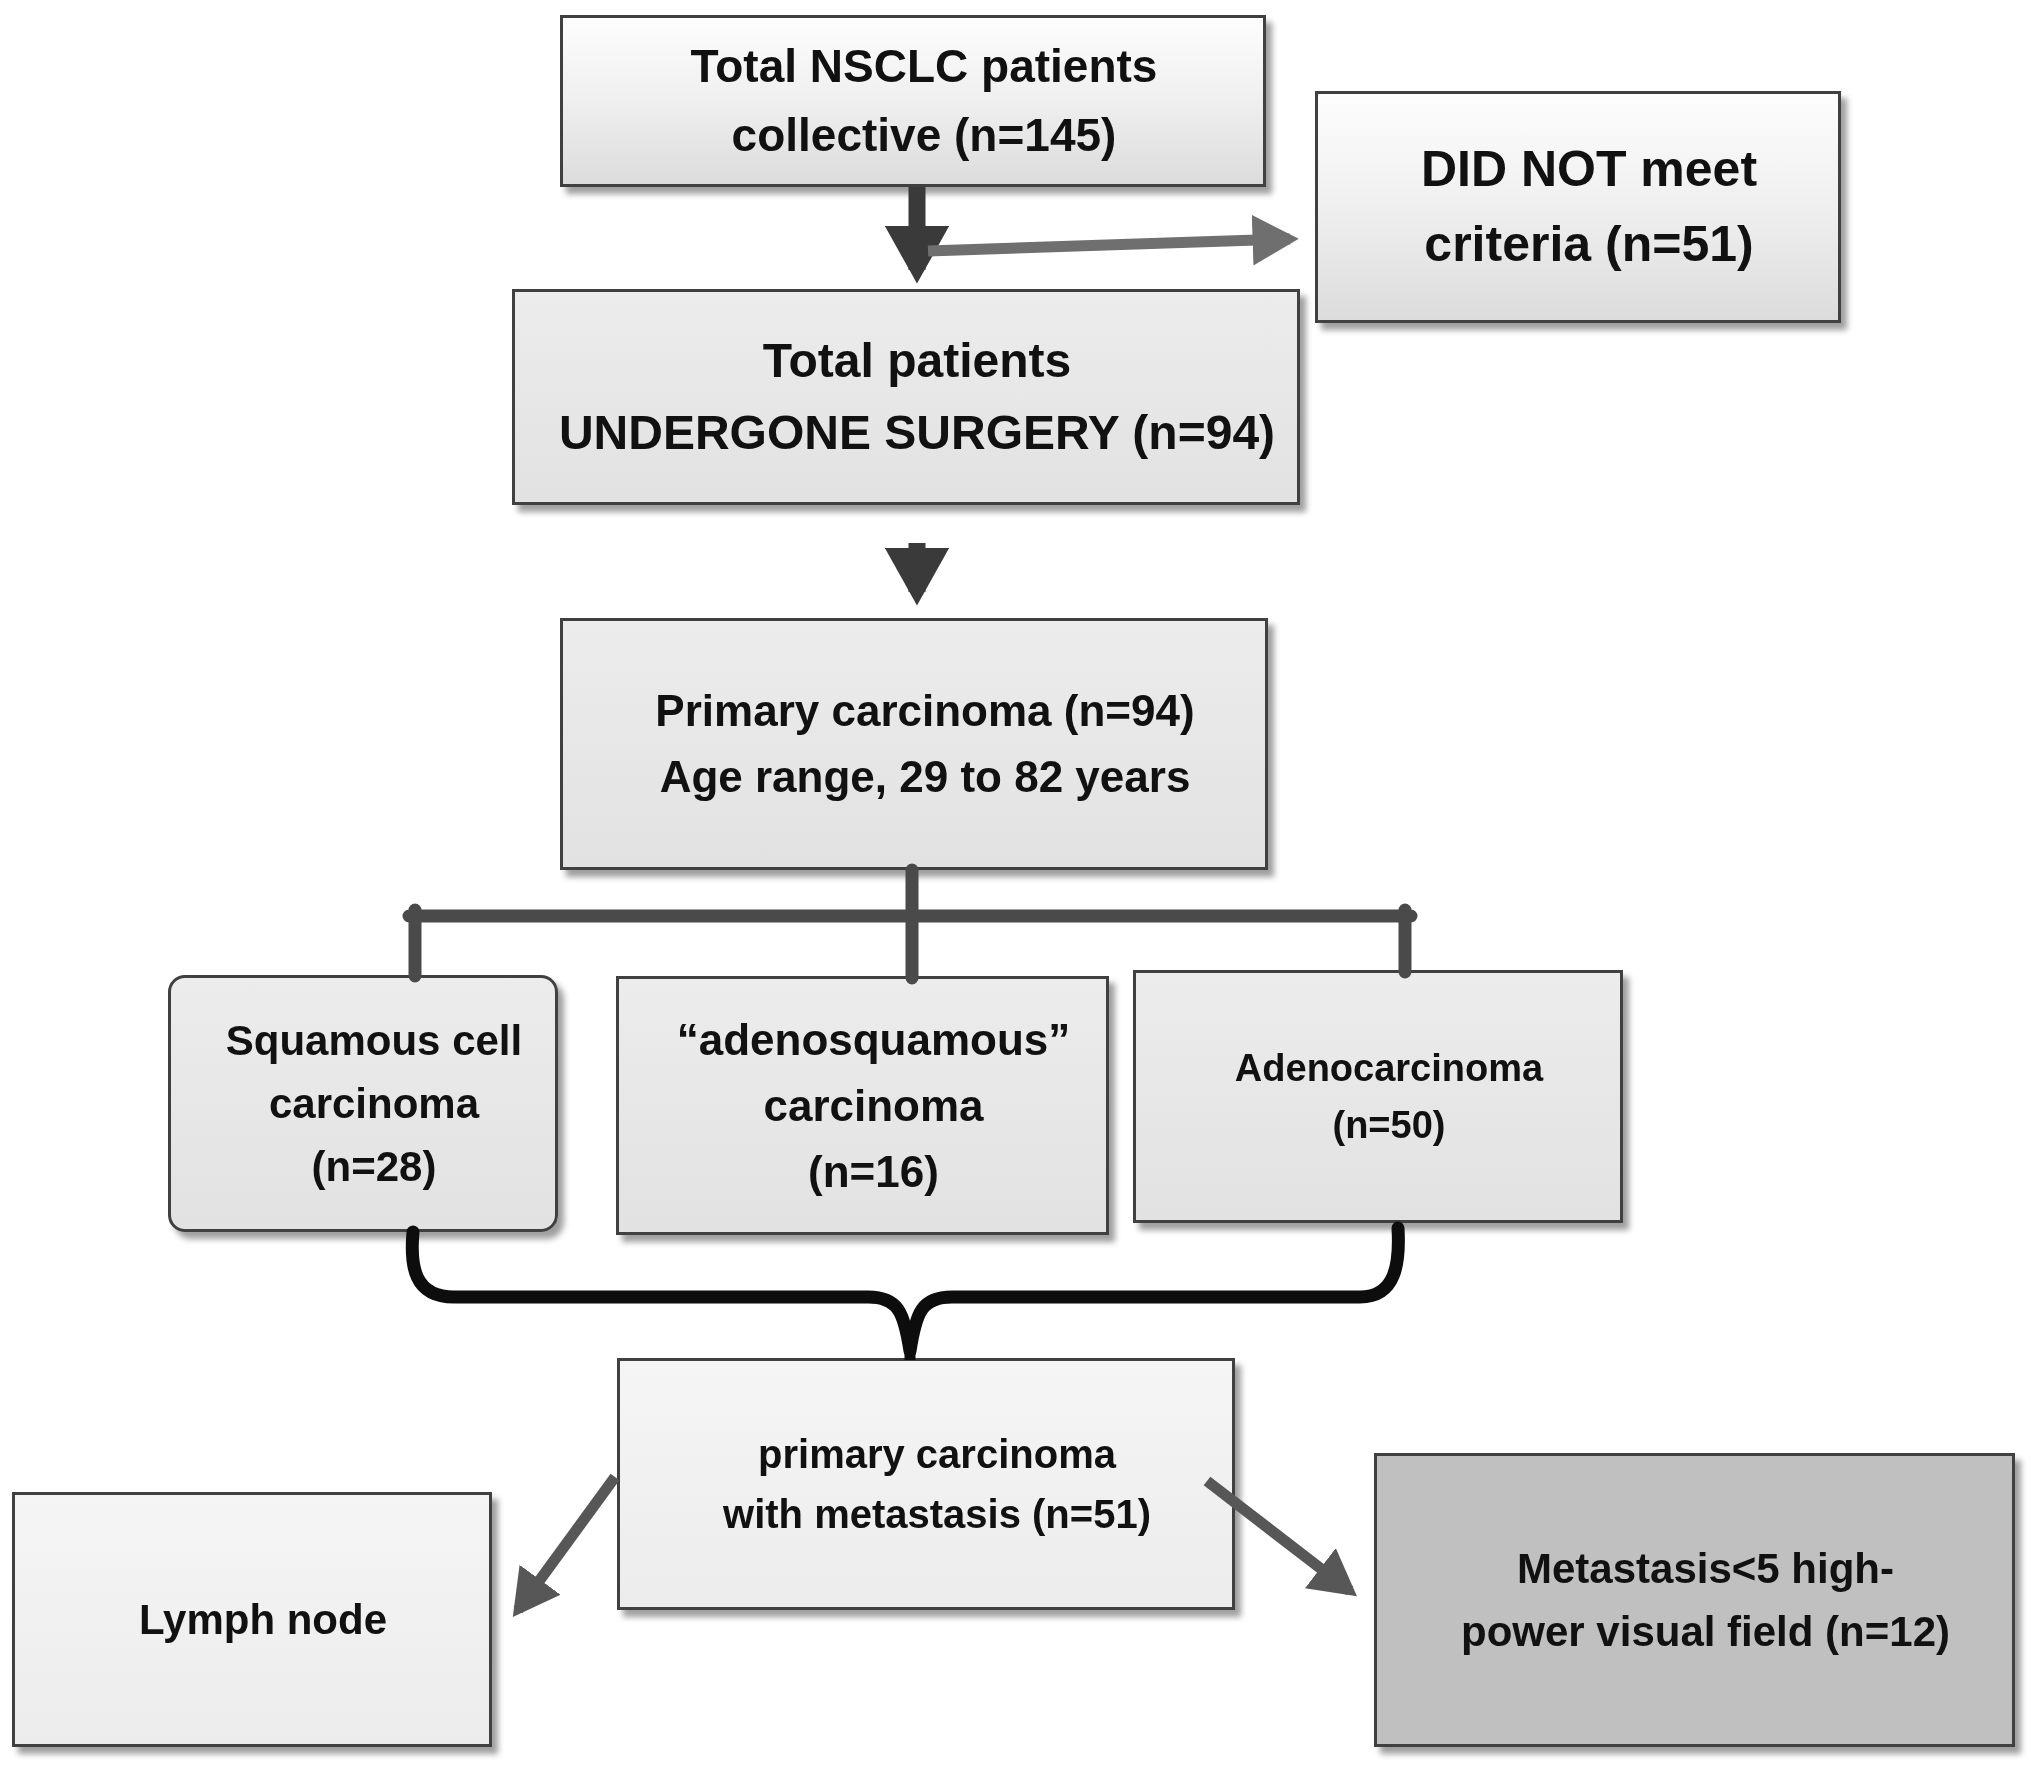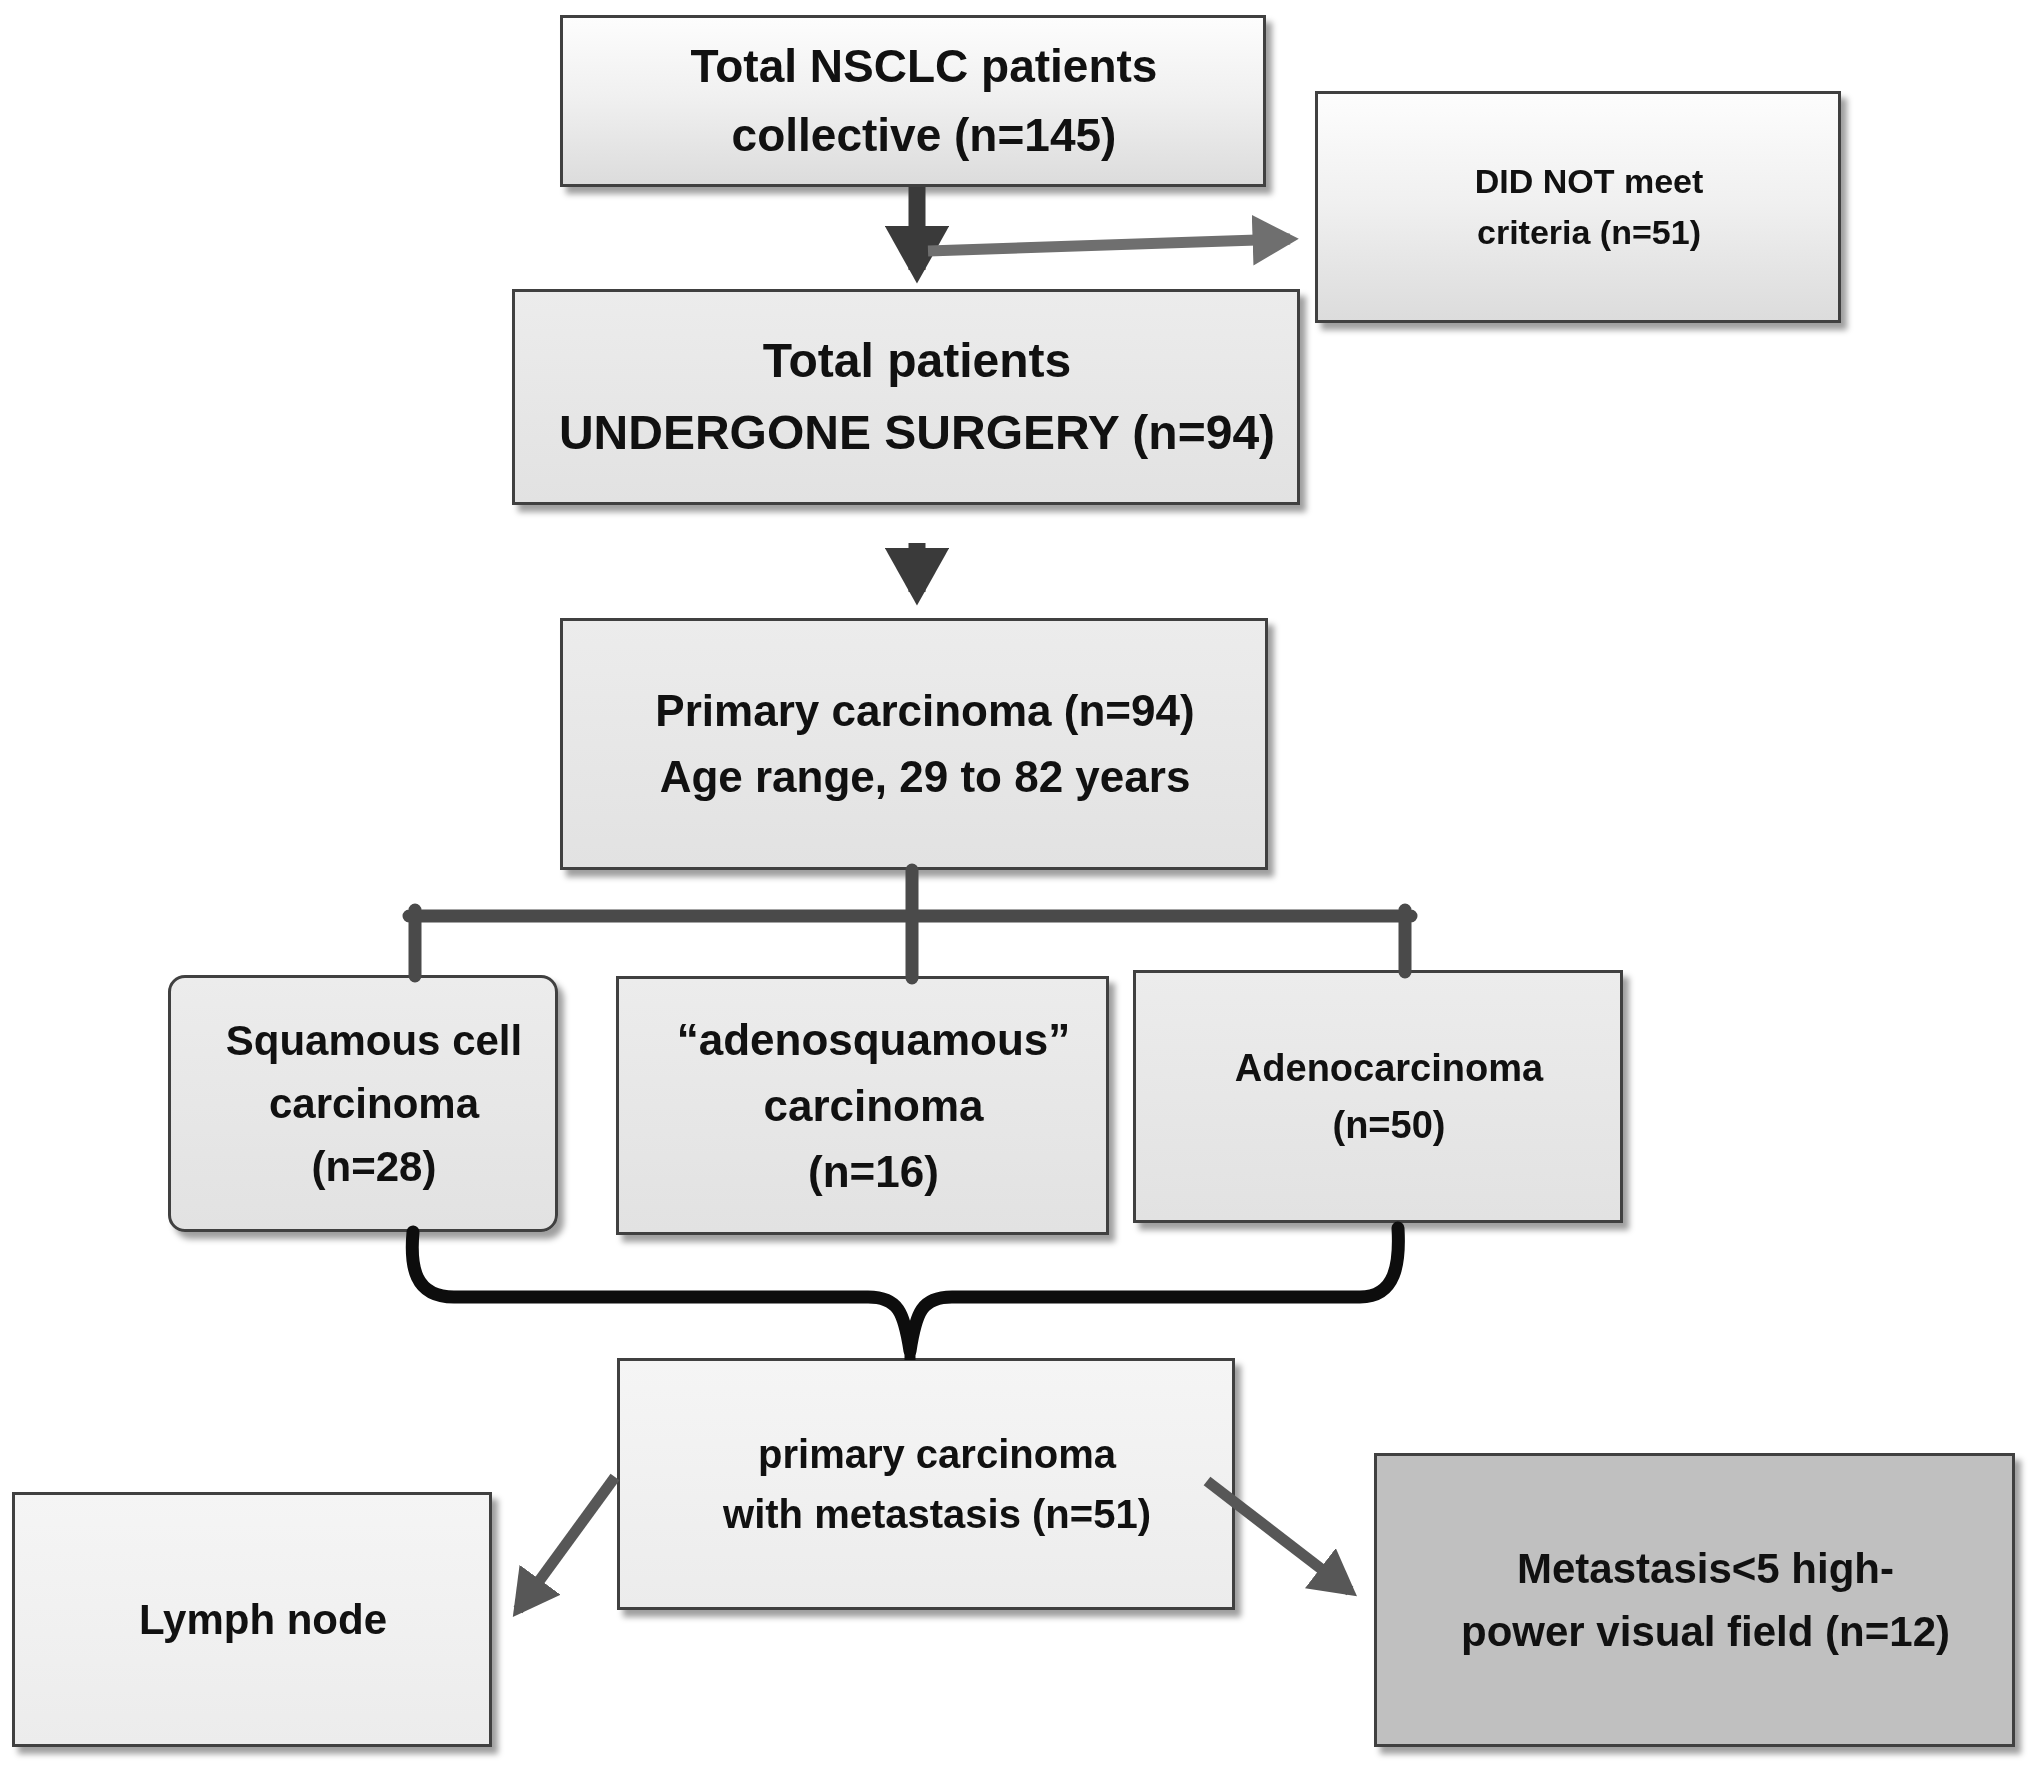--- a/index.html
+++ b/index.html
@@ -25,21 +25,21 @@
 </head>
 <body>
 
 <div class="canvas">
 
   <div class="node fill-grad" style="left:560px;top:15px;width:706px;height:172px;font-size:46px;">
     <div class="ln">Total NSCLC patients</div>
     <div class="ln">collective (n=145)</div>
   </div>
 
-  <div class="node fill-grad" style="left:1315px;top:91px;width:526px;height:232px;font-size:34px;">
+  <div class="node fill-grad" style="left:1315px;top:91px;width:526px;height:232px;font-size:50px;">
     <div class="ln">DID NOT meet</div>
     <div class="ln">criteria (n=51)</div>
   </div>
 
   <div class="node fill-gray" style="left:512px;top:289px;width:788px;height:216px;font-size:48px;">
     <div class="ln">Total patients</div>
     <div class="ln">UNDERGONE SURGERY (n=94)</div>
   </div>
 
   <div class="node fill-gray" style="left:560px;top:618px;width:708px;height:252px;font-size:44px;">

